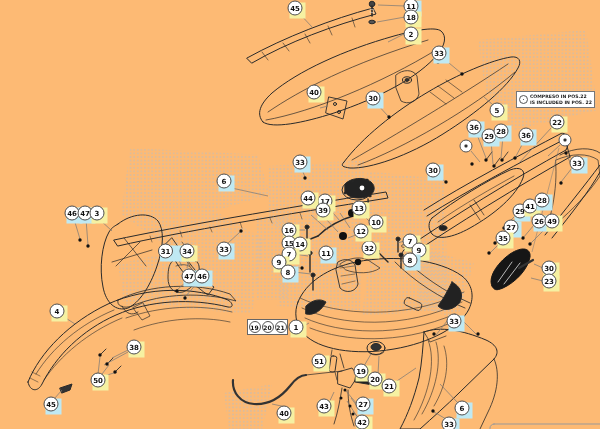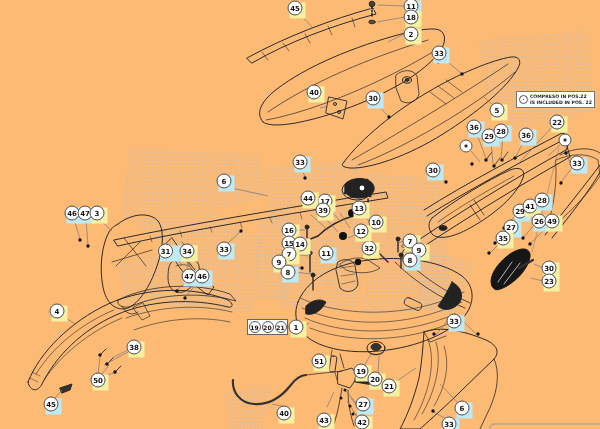--- a/index.html
+++ b/index.html
@@ -498,21 +498,21 @@
   </div>
       <div class="callout c-yellow" style="position: absolute; left: 375px; top: 379px;">
     <span class="num">20</span>
   </div>
       <div class="callout c-yellow" style="position: absolute; left: 389px; top: 386px;">
     <span class="num">21</span>
   </div>
       <div class="callout c-yellow" style="position: absolute; left: 284px; top: 413px;">
     <span class="num">40</span>
   </div>
-      <div class="callout c-yellow" style="position: absolute; left: 324px; top: 420px;">
+      <div class="callout c-yellow" style="position: absolute; left: 324px; top: 406px;">
     <span class="num">43</span>
   </div>
       <div class="callout c-cyan" style="position: absolute; left: 363px; top: 404px;">
     <span class="num">27</span>
   </div>
       <div class="callout c-yellow" style="position: absolute; left: 362px; top: 422px;">
     <span class="num">42</span>
   </div>
       <div class="callout c-cyan" style="position: absolute; left: 454px; top: 321px;">
     <span class="num">33</span>

